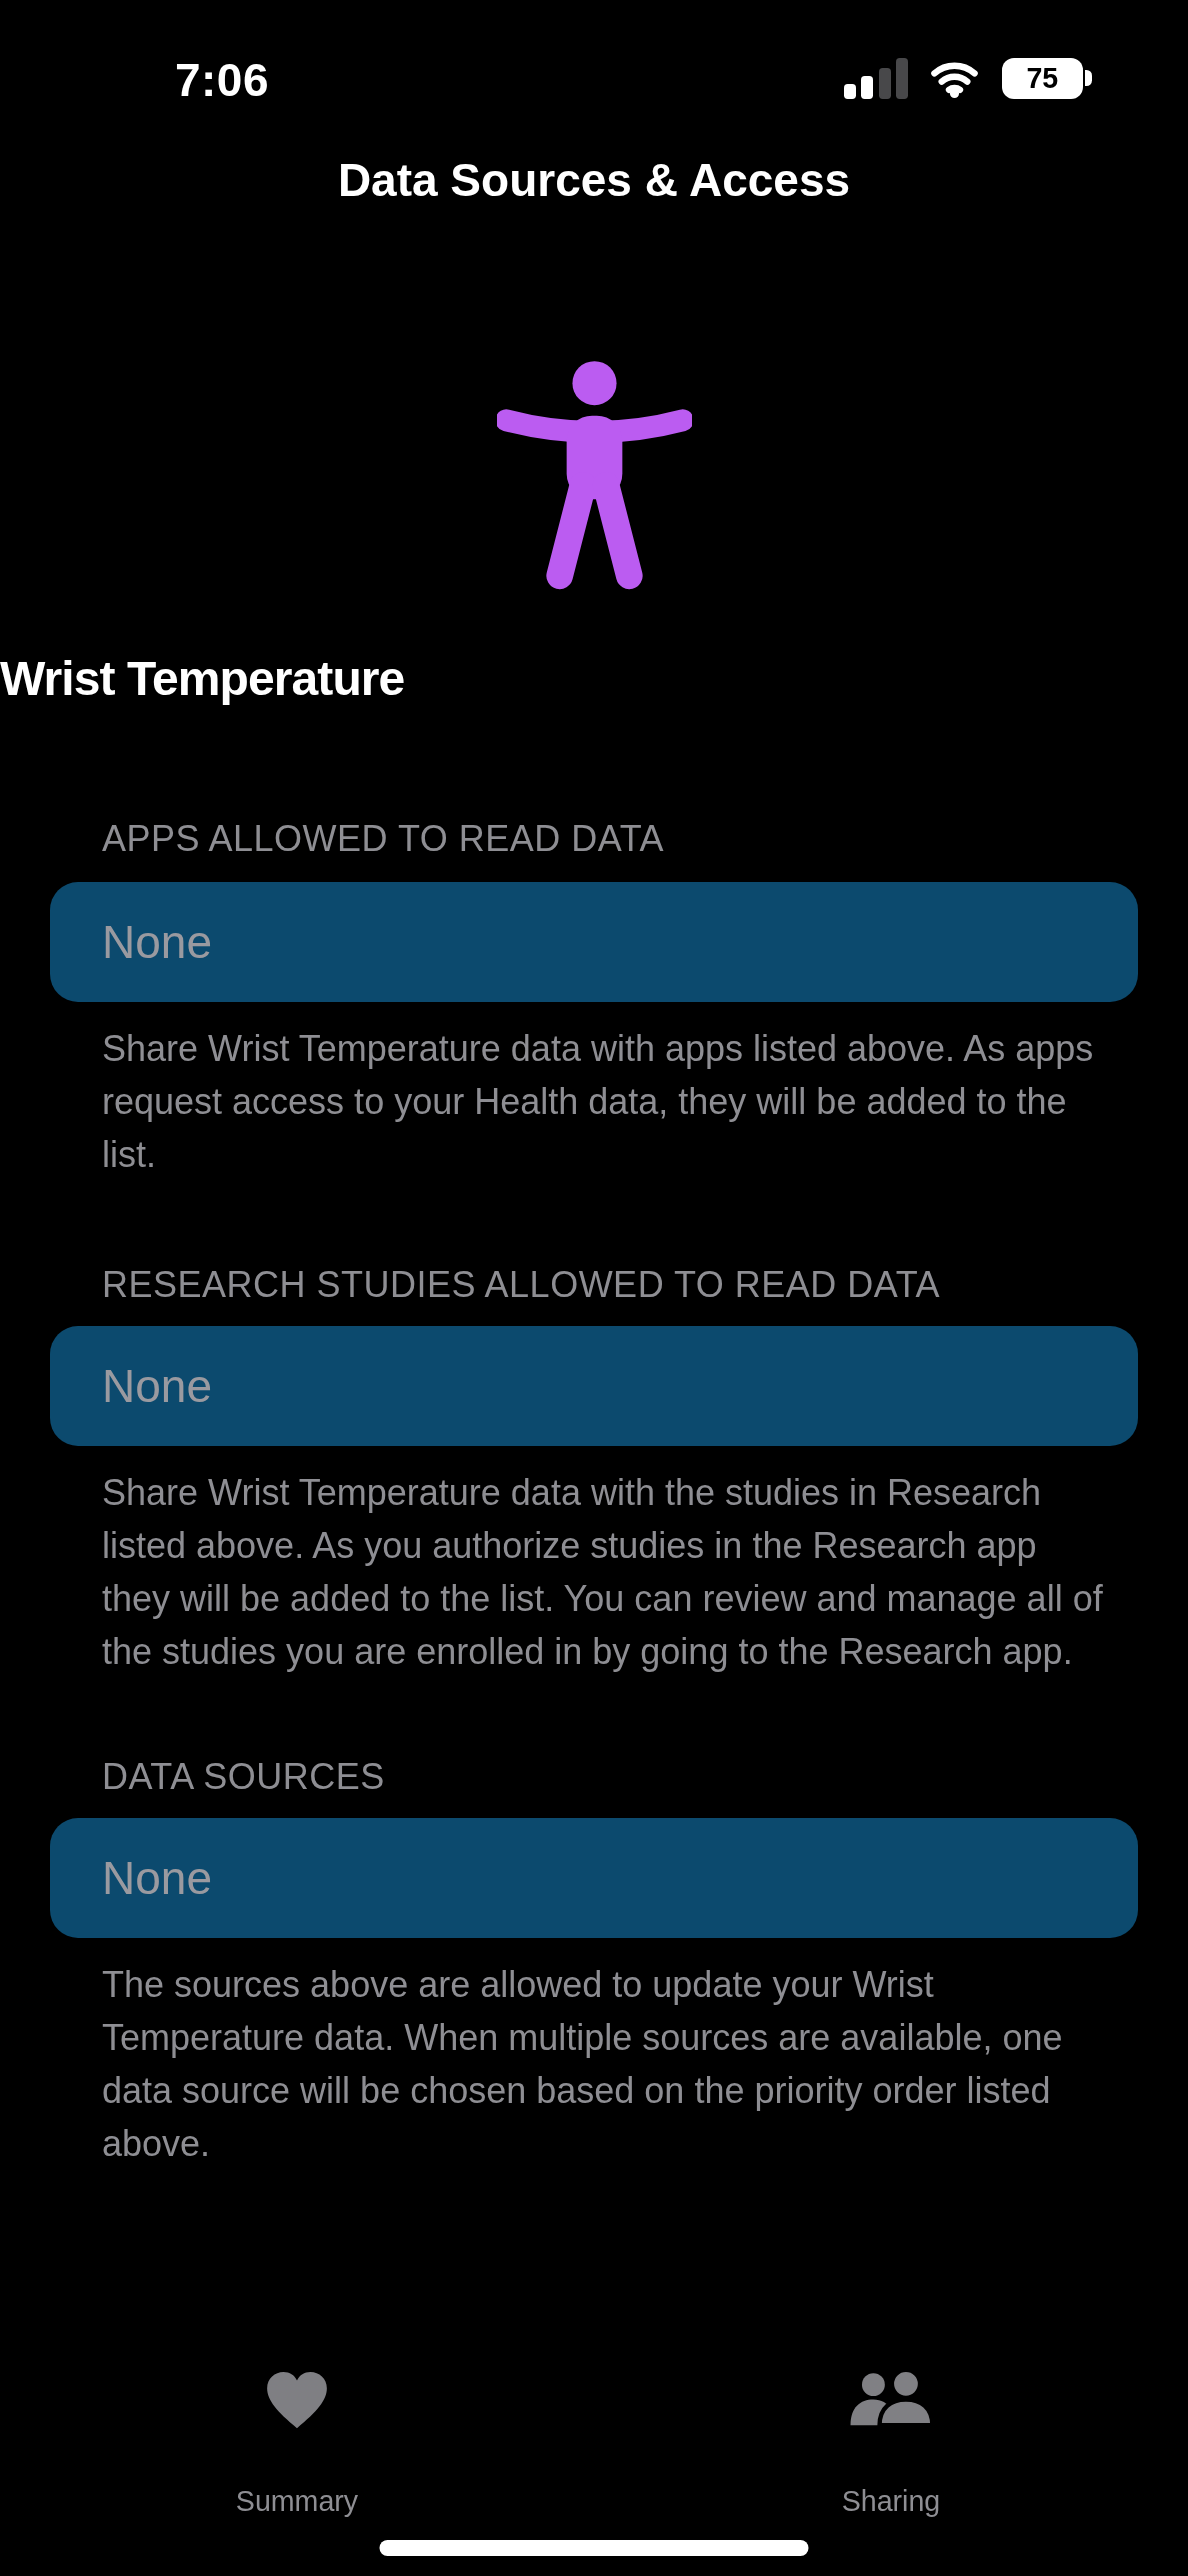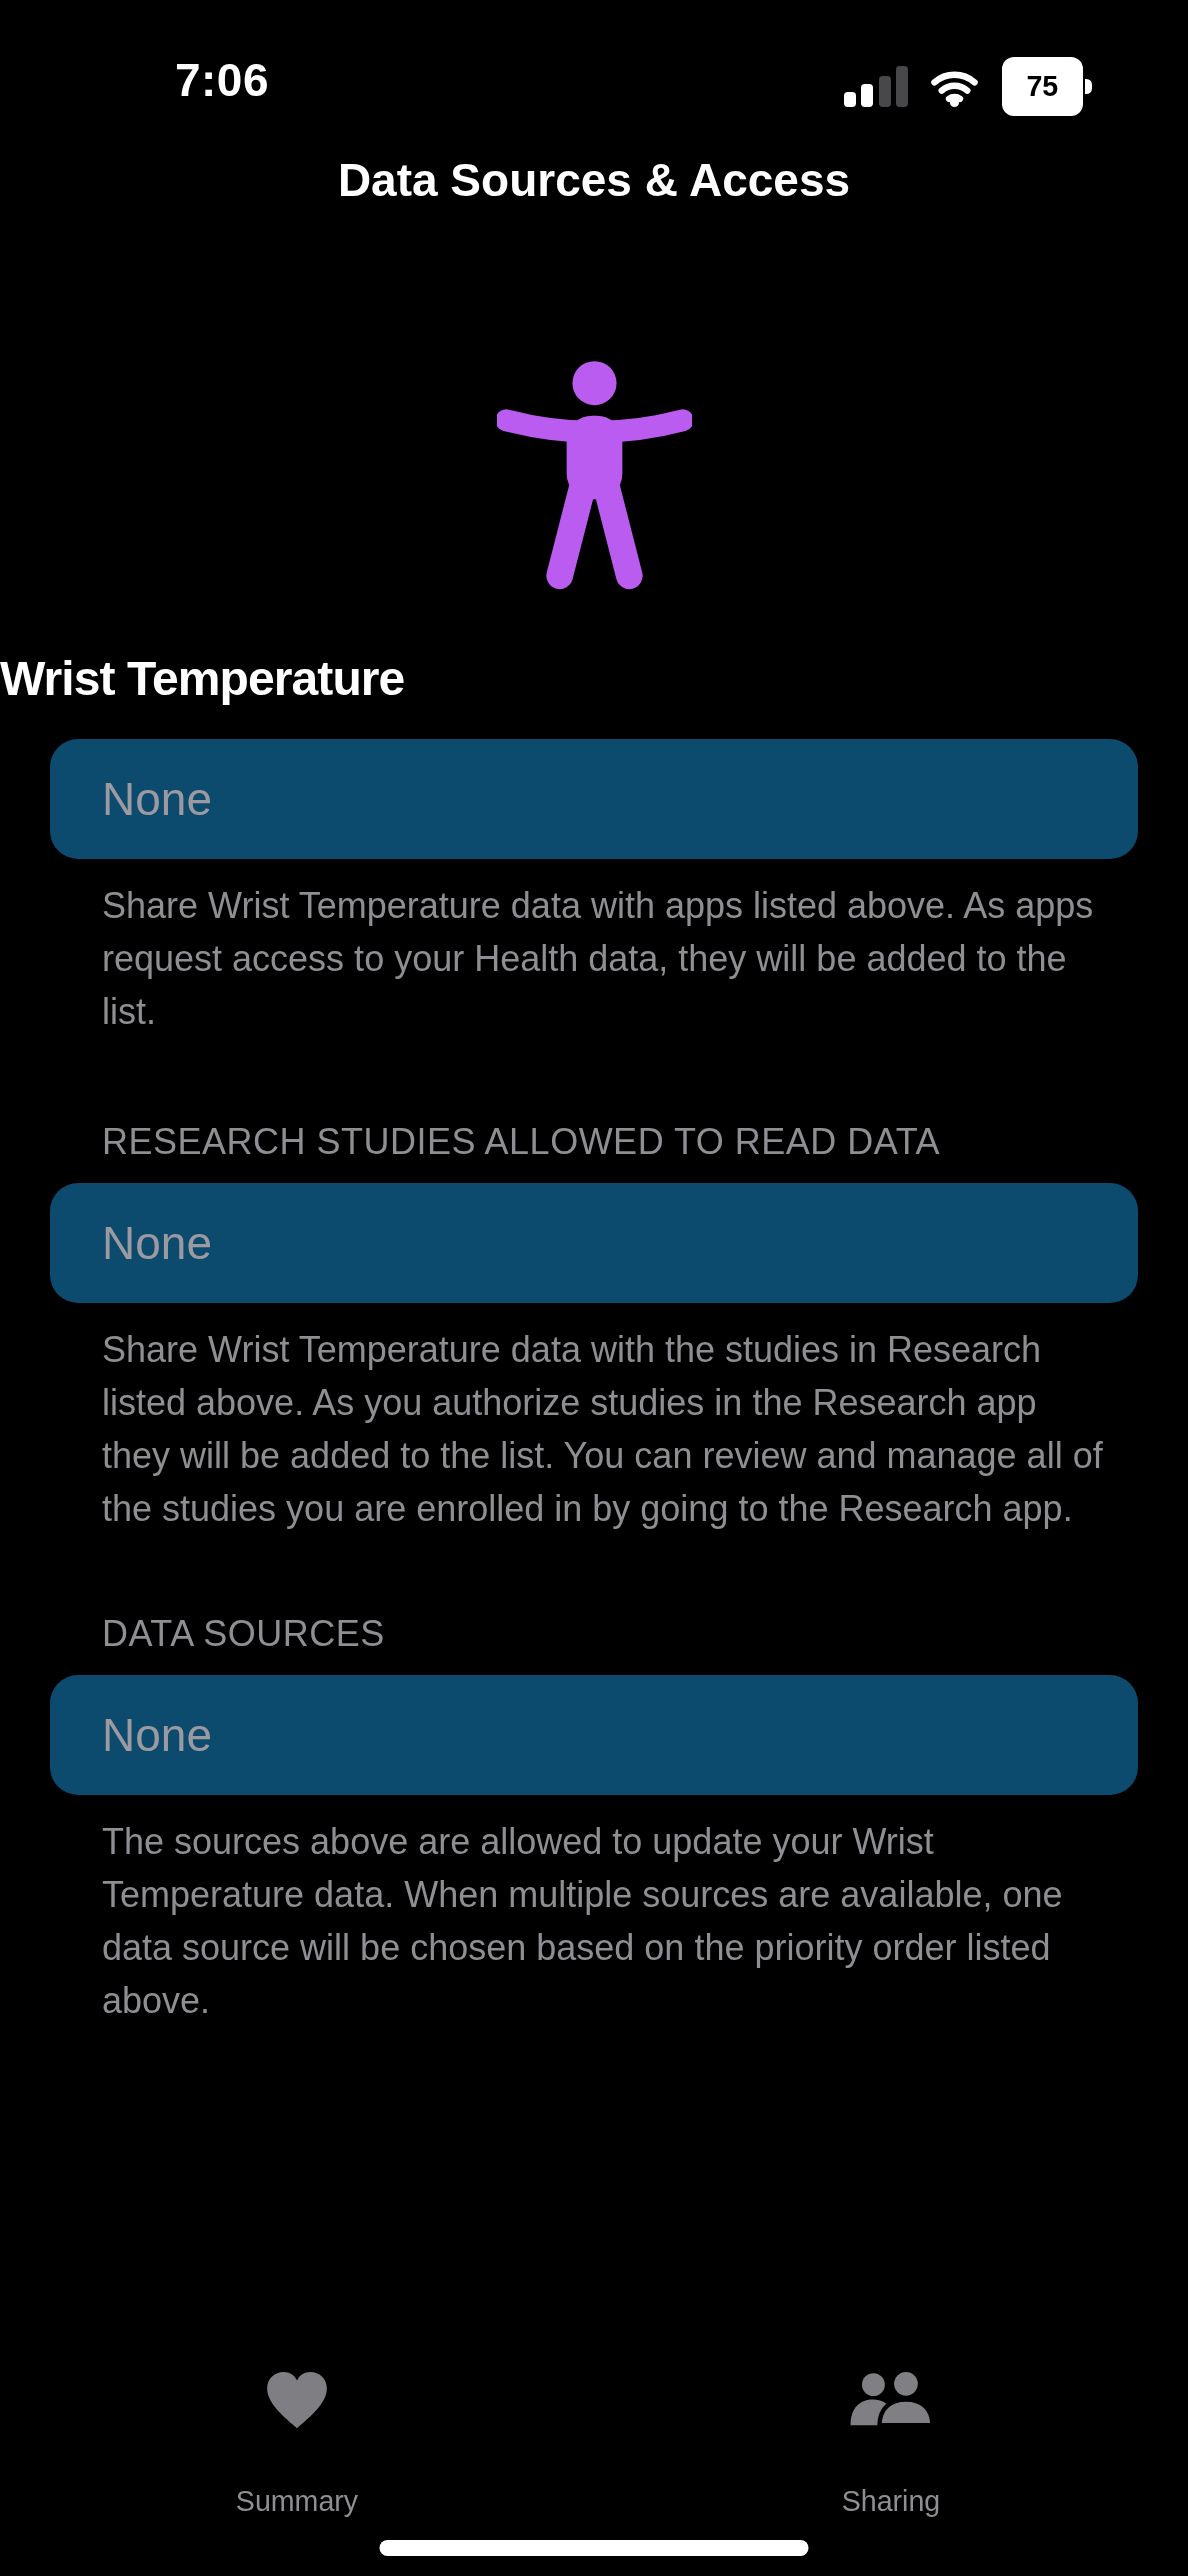--- a/index.html
+++ b/index.html
@@ -24,21 +24,21 @@
   }
   .signal { display: flex; align-items: flex-end; gap: 5.5px; height: 41px; }
   .signal span { width: 12px; border-radius: 3.7px; background: #48484a; }
   .signal span:nth-child(1) { height: 14.7px; }
   .signal span:nth-child(2) { height: 23px; }
   .signal span:nth-child(3) { height: 31px; }
   .signal span:nth-child(4) { height: 41px; }
   .signal span.on { background: #fff; }
   .battery { display: flex; align-items: center; }
   .battery-body {
-    width: 81px; height: 59px; background: #fff; border-radius: 12px;
+    width: 81px; height: 41px; background: #fff; border-radius: 12px;
     display: flex; align-items: center; justify-content: center;
     color: #000; font-size: 28.6px; font-weight: 700;
   }
   .battery-nub { width: 7.4px; height: 15.7px; background: #fff; border-radius: 0 5.5px 5.5px 0; margin-left: 1.8px; }
 
   
   .nav-bar { position: absolute; top: 120px; left: 0; width: 100%; height: 120px; }
   .nav-title {
     position: absolute; left: 0; top: 0; width: 100%; height: 100%;
     display: flex; align-items: center; justify-content: center;
@@ -131,20 +131,21 @@
         <rect x="30" y="24" width="24" height="36" rx="11"></rect>
         <path d="M37,54 L27,93" fill="none" stroke="#bb5cf1" stroke-width="11.5" stroke-linecap="round"></path>
         <path d="M47,54 L57,93" fill="none" stroke="#bb5cf1" stroke-width="11.5" stroke-linecap="round"></path>
       </g>
     </svg>
   </div>
 
   <h1 class="page-title">Wrist Temperature</h1>
 
   <div class="group g1">
+    <div class="group-header">APPS ALLOWED TO READ DATA</div>
     <div class="cell">
       <span class="cell-value">None</span>
     </div>
     <div class="group-footer">Share Wrist Temperature data with apps listed above. As apps request access to your Health data, they will be added to the list.</div>
   </div>
 
   <div class="group g2">
     <div class="group-header">RESEARCH STUDIES ALLOWED TO READ DATA</div>
     <div class="cell">
       <span class="cell-value">None</span>

